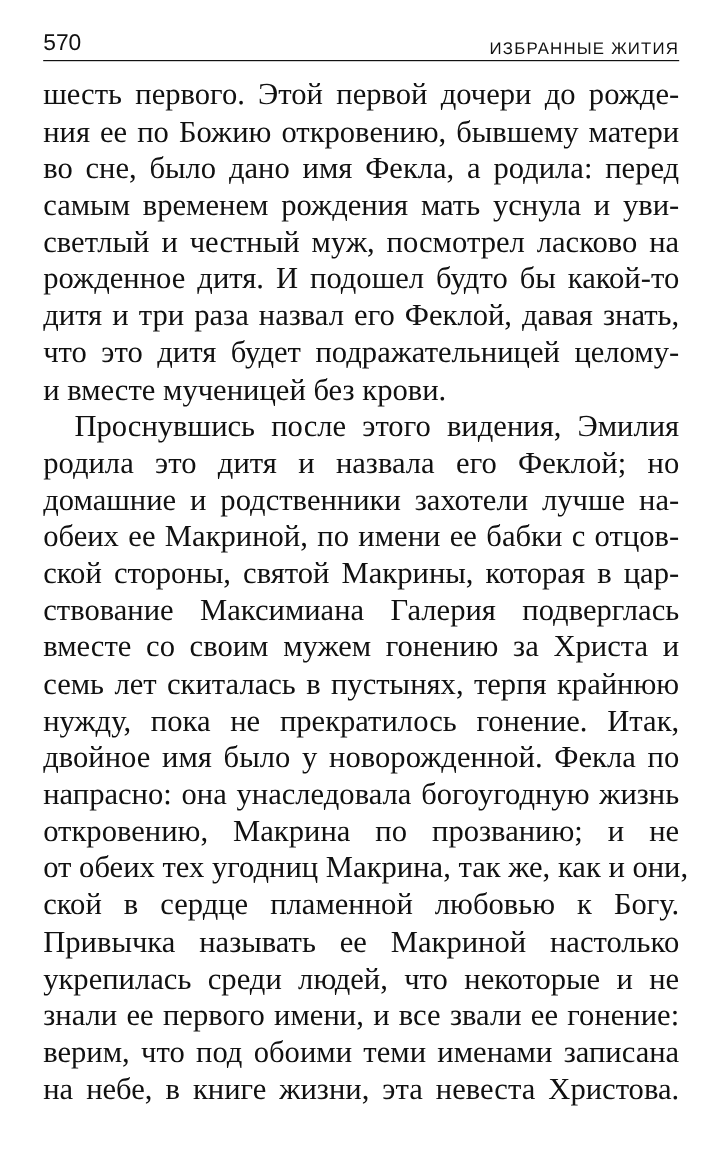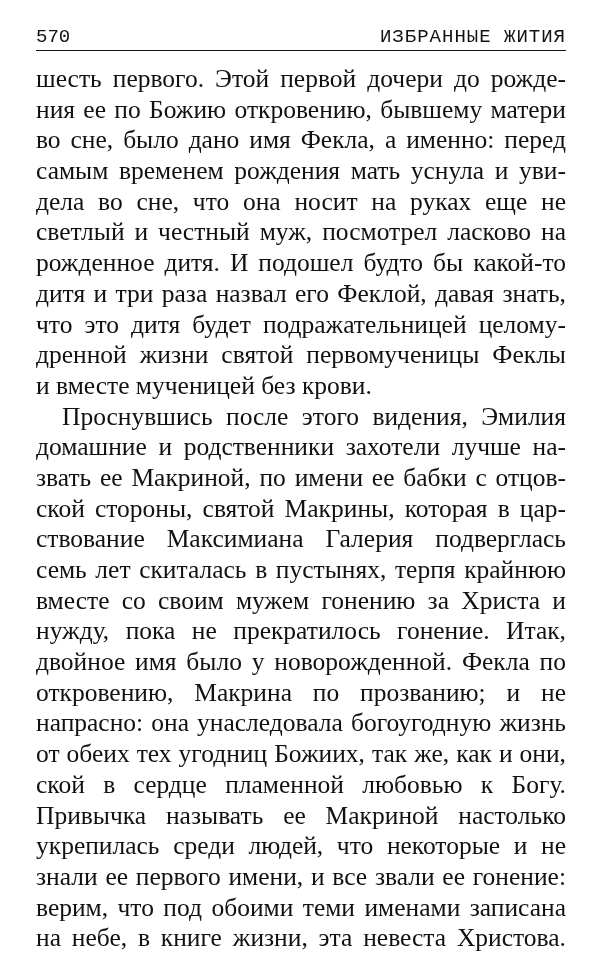--- a/index.html
+++ b/index.html
@@ -1,23 +1,23 @@
 <!DOCTYPE html>
 <html><head>
   <meta charset="utf-8">
   <style>
     html, body { margin: 0; padding: 0; background: #ffffff; }
     body { width: 600px; height: 976px; overflow: hidden; position: relative; }
     .page { position: absolute; left: 36px; top: 0; width: 530px; color: #111; }
     .running-head {
       position: absolute; left: 0; top: 22px; width: 530px; height: 26px;
-      font-family: Liberation Mono, monospace; font-size: 19px;
+      font-family: Liberation Sans, sans-serif; font-size: 19px;
       display: flex; justify-content: space-between; align-items: flex-end;
     }
-    .running-head .title { letter-spacing: 1px; font-size: 19px; }
+    .running-head .title { letter-spacing: 1px; font-size: 14px; }
     .rule { position: absolute; left: 0; top: 50px; width: 530px; height: 0; border-top: 1.5px solid #111; }
     .body-text {
       position: absolute; left: 0; top: 64px; width: 530px;
       font-family: "Liberation Serif", serif; font-size: 25.5px; line-height: 30.7px;
     }
     .line { display: block; white-space: nowrap; text-align: justify; text-align-last: justify; height: 30.7px; }
     .line.last { text-align-last: left; }
     .line.indent { padding-left: 26px; }
   </style>
 </head>
@@ -27,43 +27,42 @@
   <div class="running-head">
     <span>570</span>
     <span class="title">ИЗБРАННЫЕ ЖИТИЯ</span>
   </div>
   <div class="rule"></div>
 
   <div class="body-text">
     <div>
       <span class="line">шесть первого. Этой первой дочери до рожде-</span>
       <span class="line">ния ее по Божию откровению, бывшему матери</span>
-      <span class="line">во сне, было дано имя Фекла, а именно: перед</span>
+      <span class="line">во сне, было дано имя Фекла, а родила: перед</span>
       <span class="line">самым временем рождения мать уснула и уви-</span>
-      <span class="line">дела во сне, что она носит на руках еще не</span>
       <span class="line">светлый и честный муж, посмотрел ласково на</span>
       <span class="line">рожденное дитя. И подошел будто бы какой-то</span>
       <span class="line">дитя и три раза назвал его Феклой, давая знать,</span>
       <span class="line">что это дитя будет подражательницей целому-</span>
-      <span class="line">дренной жизни святой первомученицы Феклы</span>
       <span class="line last">и вместе мученицей без крови.</span>
     </div>
     <div>
       <span class="line indent">Проснувшись после этого видения, Эмилия</span>
+      <span class="line">родила это дитя и назвала его Феклой; но</span>
       <span class="line">домашние и родственники захотели лучше на-</span>
-      <span class="line">звать ее Макриной, по имени ее бабки с отцов-</span>
+      <span class="line">обеих ее Макриной, по имени ее бабки с отцов-</span>
       <span class="line">ской стороны, святой Макрины, которая в цар-</span>
       <span class="line">ствование Максимиана Галерия подверглась</span>
+      <span class="line">вместе со своим мужем гонению за Христа и</span>
       <span class="line">семь лет скиталась в пустынях, терпя крайнюю</span>
-      <span class="line">вместе со своим мужем гонению за Христа и</span>
       <span class="line">нужду, пока не прекратилось гонение. Итак,</span>
       <span class="line">двойное имя было у новорожденной. Фекла по</span>
+      <span class="line">напрасно: она унаследовала богоугодную жизнь</span>
       <span class="line">откровению, Макрина по прозванию; и не</span>
-      <span class="line">напрасно: она унаследовала богоугодную жизнь</span>
-      <span class="line">от обеих тех угодниц Божиих, так же, как и они,</span>
+      <span class="line">от обеих тех угодниц Макрина, так же, как и они,</span>
       <span class="line">ской в сердце пламенной любовью к Богу.</span>
       <span class="line">Привычка называть ее Макриной настолько</span>
       <span class="line">укрепилась среди людей, что некоторые и не</span>
       <span class="line">знали ее первого имени, и все звали ее гонение:</span>
       <span class="line">верим, что под обоими теми именами записана</span>
       <span class="line">на небе, в книге жизни, эта невеста Христова.</span>
     </div>
   </div>
 </div>
 

